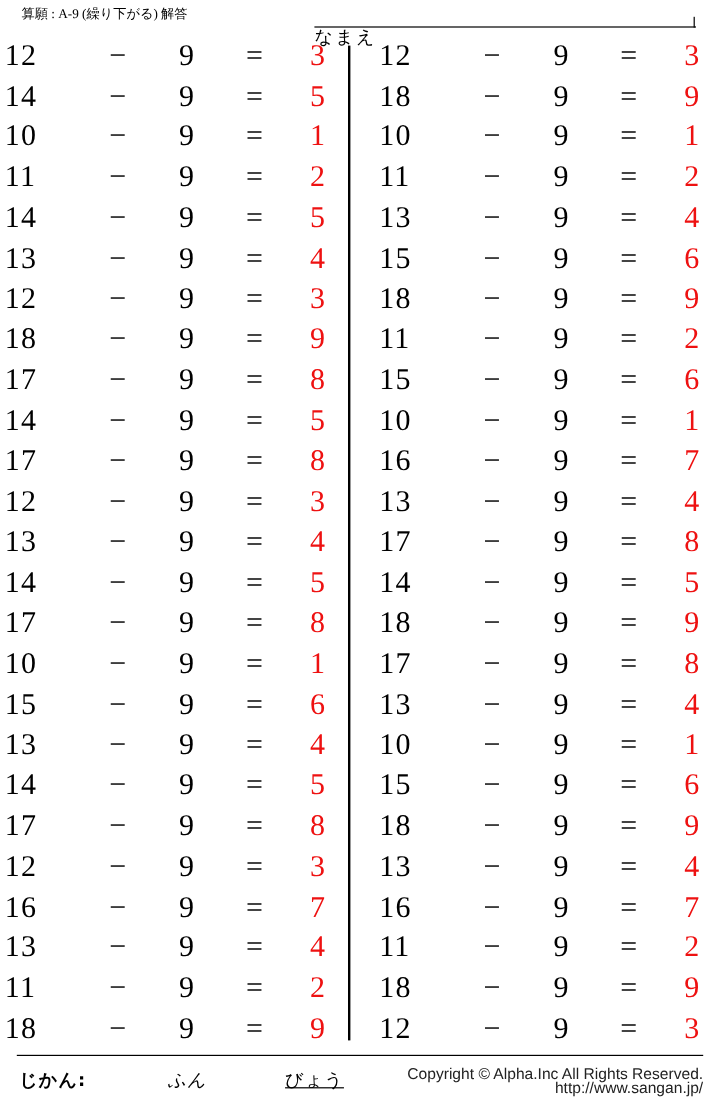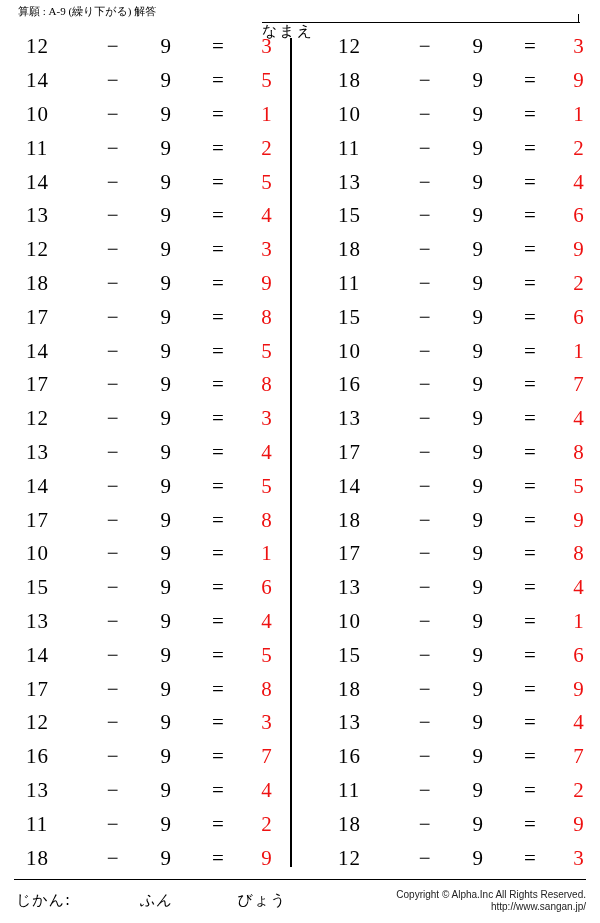--- a/index.html
+++ b/index.html
@@ -89,23 +89,22 @@
     border-left: 2px solid #000000;
     margin: 8px 0 8px 0;
     height: 829px;
   }
 
   .qrow {
     height: 36.6px;
     display: flex;
     flex-direction: row;
     align-items: center;
-    font-size: 21px;
+    font-size: 25px;
     font-family: "Liberation Serif", serif;
-    margin-left: 22px;
   }
   .q-a {
     width: 64px;
     text-align: left;
     padding-left: 4px;
     letter-spacing: 1px;
   }
   .q-op {
     width: 60px;
     text-align: center;
@@ -145,37 +144,37 @@
   .time-row {
     position: absolute;
     left: 16px;
     top: 14px;
     font-size: 15px;
     font-family: "DejaVu Sans", sans-serif;
     letter-spacing: 1px;
     white-space: nowrap;
   }
   .time-row span { display: inline-block; }
-  .t-jikan { width: 118px; }
+  .t-jikan { width: 118px; font-weight: bold; }
   .t-fun { width: 92px; font-style: italic; }
-  .t-byou { width: 72px; }
+  .t-byou { width: 72px; text-decoration: underline; }
   .page-num {
     position: absolute;
     left: 320px;
     top: 16px;
     font-size: 13px;
     font-family: "Liberation Serif", serif;
     margin-top: 46px;
   }
   .copyright {
     position: absolute;
     right: 14px;
     top: 12px;
     text-align: right;
-    font-size: 10px;
+    font-size: 13px;
     font-family: "Liberation Sans", sans-serif;
     color: #222222;
     line-height: 12px;
     margin-left: 30px;
   }
 </style>
 </head>
 <body>
 
 <div class="sheet">

